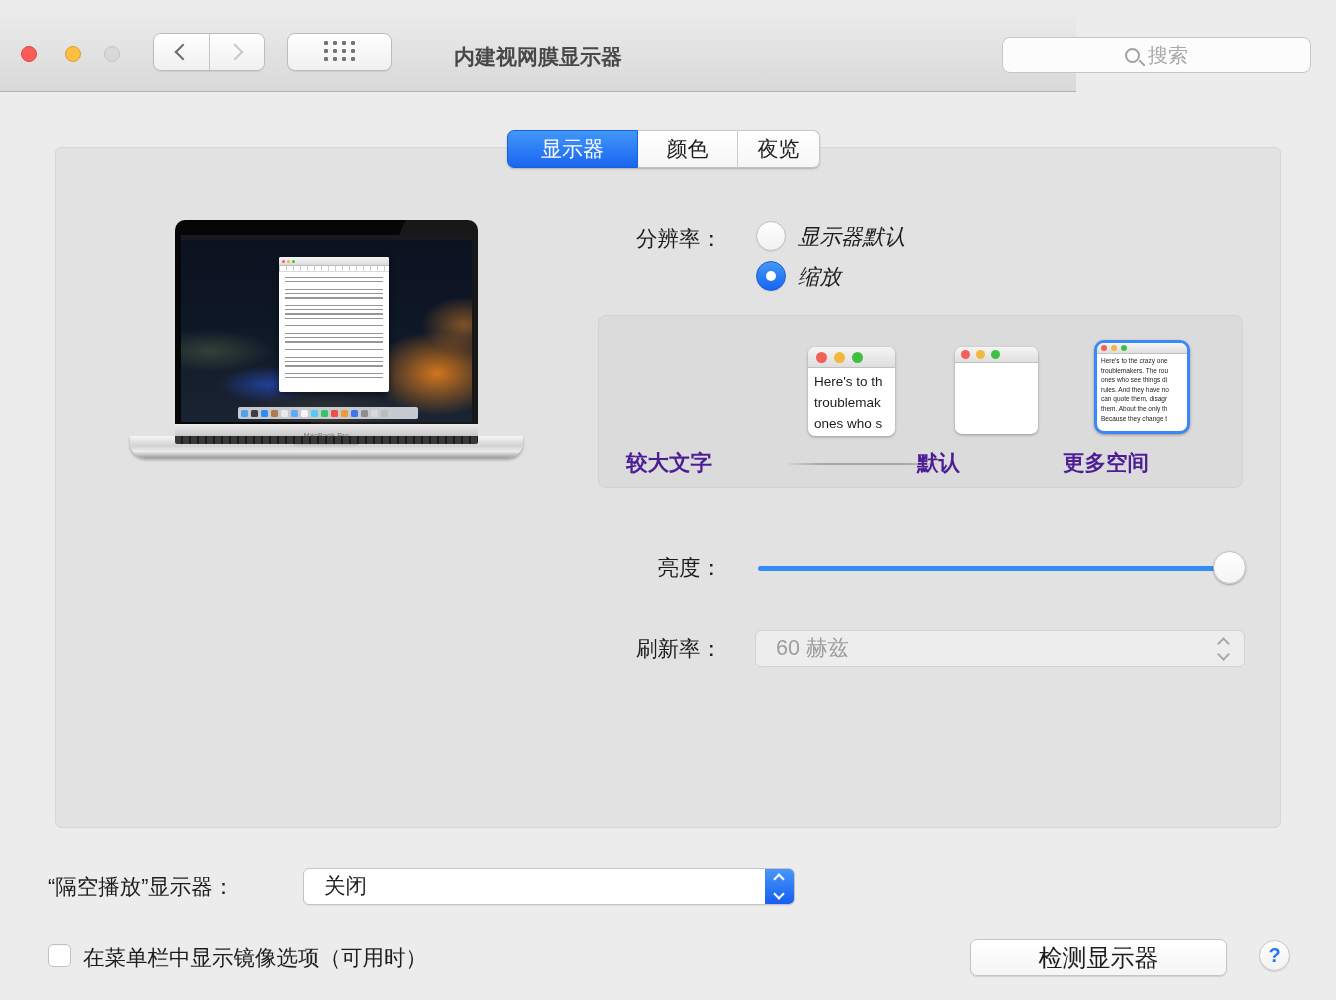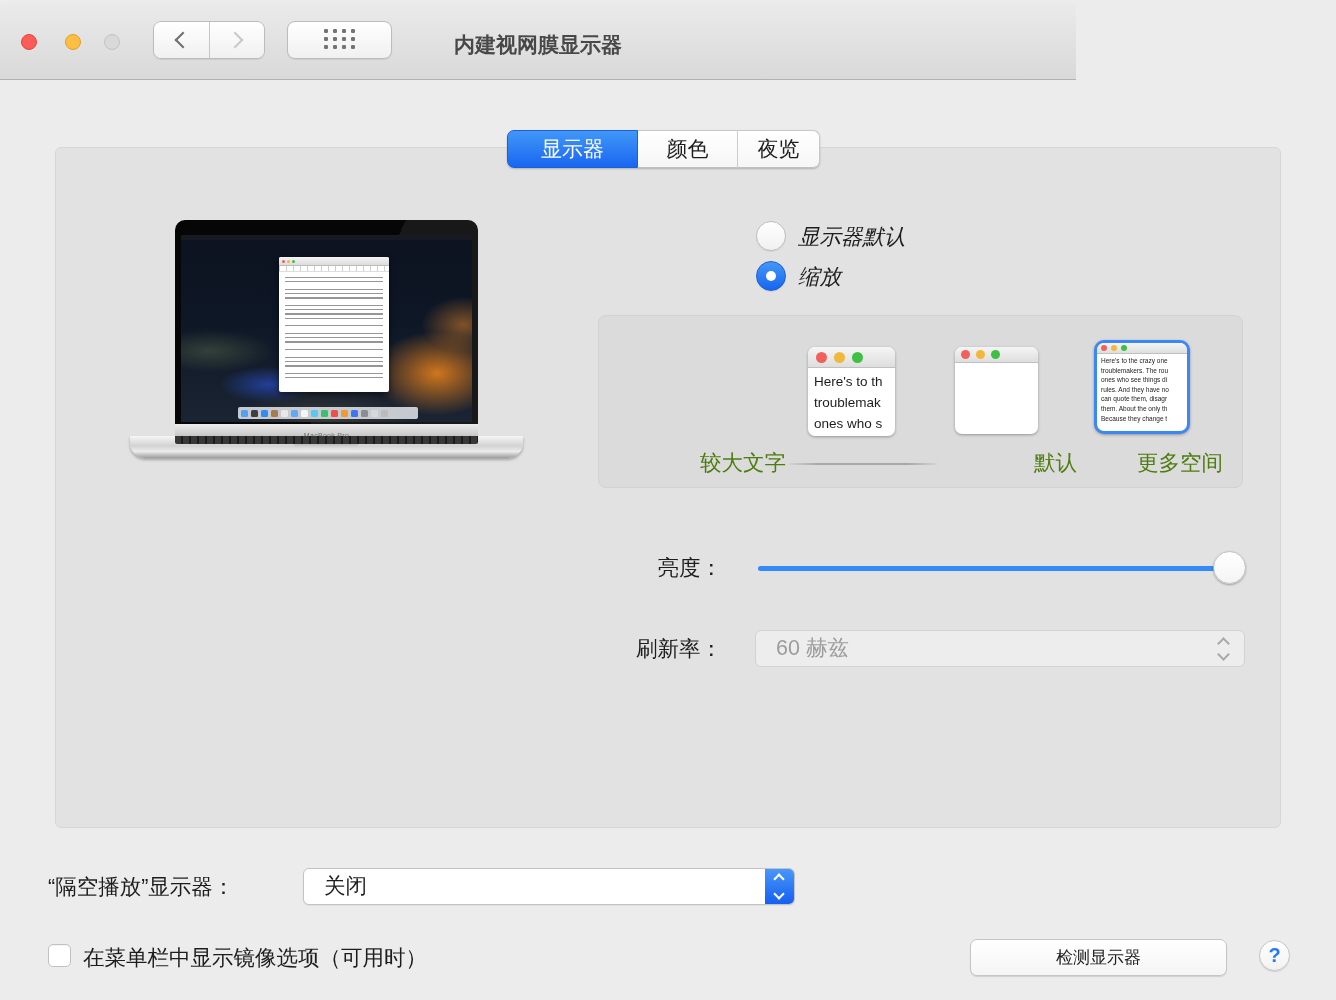--- a/index.html
+++ b/index.html
@@ -1,21 +1,21 @@
 <!DOCTYPE html>
 <html><head>
 <meta charset="utf-8">
 <style>
   * { margin:0; padding:0; box-sizing:border-box; }
   html,body { width:1336px; height:1000px; }
   body { font-family:"Liberation Sans", sans-serif; background:#ececec; position:relative; overflow:hidden; }
   #window { position:absolute; inset:0; background:#ececec; border-radius:10px 10px 0 0; overflow:hidden; }
 
   
-  #titlebar { position:absolute; left:0; top:4px; width:1076px; height:76px;
+  #titlebar { position:absolute; left:0; top:16px; width:1076px; height:76px;
     background:linear-gradient(180deg,#eaeaea,#d9d9d9); border-bottom:1px solid #b1b1b1;padding-left:16px; }
   .tl-btn { position:absolute; top:30px; width:16px; height:16px; border-radius:50%; }
   #tl-close { left:21px;  background:#fc5b57; border:1px solid #e1453f; }
   #tl-min   { left:65px;  background:#fdbe41; border:1px solid #df9f33; }
   #tl-zoom  { left:104px; background:#d9d9d9; border:1px solid #c3c3c3; }
   #nav-group { position:absolute; left:153px; top:17px; width:112px; height:38px; display:flex;
     border:1px solid #bcbcbc; border-radius:8px; overflow:hidden;
     box-shadow:0 1px 1px rgba(0,0,0,.08); }
   .nav-half { flex:1; background:linear-gradient(180deg,#ffffff,#f0f0f0); display:flex; align-items:center; justify-content:center; }
   .nav-half + .nav-half { border-left:1px solid #c6c6c6; }
@@ -123,22 +123,22 @@
   #thumb-1 .txt { padding:3px 7px; font-size:17px; line-height:26px; }
   #thumb-2 { left:209px; top:31px; width:87px; height:89px; }
   #thumb-2 .bar { height:21px; padding-left:8px; } #thumb-2 .dots { gap:7px; } #thumb-2 .tdot { width:11px; height:11px; }
   #thumb-2 .txt { padding:3px 6px; font-size:13.5px; line-height:21px; }
   #thumb-3 { left:356px; top:31px; width:83px; height:87px; }
   #thumb-3 .bar { height:16px; padding-left:6px; } #thumb-3 .dots { gap:6px; } #thumb-3 .tdot { width:9px; height:9px; }
   #thumb-3 .txt { padding:3px 5px; font-size:10.5px; line-height:15.5px; }
   #thumb-4 { left:495px; top:24px; width:96px; height:94px; border:3.5px solid #3b87f6; border-radius:10px; }
   #thumb-4 .bar { height:11px; padding-left:4px; } #thumb-4 .dots { gap:4px; } #thumb-4 .tdot { width:6px; height:6px; }
   #thumb-4 .txt { padding:2px 4px; font-size:6.5px; line-height:9.6px; }
-  .thumb-label { position:absolute; top:132px; width:160px; text-align:right;
-    font-size:21.5px; color:#4d7c0f; }
+  .thumb-label { position:absolute; top:132px; width:160px; text-align:left;
+    font-size:21.5px; color:#4c1d95;font-weight:bold; }
   #tlabel-1 { left:27px; } #tlabel-3 { left:318px; } #tlabel-4 { left:464px; }
   #scaled-sep { position:absolute; left:190px; top:147px; width:148px; height:2px;
     background:linear-gradient(90deg,rgba(160,160,160,.15),#a8a8a8 20%,#a8a8a8 80%,rgba(160,160,160,.15)); }
 
   
   #bright-label { top:553px; }
   #bright-slider { position:absolute; left:756px; top:551px; width:490px; height:34px; }
   #bright-track { position:absolute; left:2px; right:2px; top:15px; height:5px; border-radius:2.5px;
     background:#348af6; }
   #bright-knob { position:absolute; right:0; top:0; width:33px; height:33px; border-radius:50%;
@@ -165,21 +165,21 @@
   #airplay-cap .up, #airplay-cap .dn { position:absolute; left:10px; width:8px; height:8px; }
   #airplay-cap .up { top:6px;  border-left:2.5px solid #ffffff; border-top:2.5px solid #ffffff; transform:rotate(45deg); }
   #airplay-cap .dn { bottom:6px; border-left:2.5px solid #ffffff; border-bottom:2.5px solid #ffffff; transform:rotate(-45deg); }
   #mirror-checkbox { position:absolute; left:48px; top:944px; width:23px; height:23px;
     background:#ffffff; border:1px solid #c1c1c1; border-radius:5px;
     box-shadow:inset 0 1px 1px rgba(0,0,0,.05); }
   #mirror-label { position:absolute; left:83px; top:943px; font-size:21.5px; color:#1d1d1d; }
   #detect-btn { position:absolute; left:970px; top:939px; width:257px; height:37px;
     background:linear-gradient(#ffffff,#f5f5f5); border:1px solid #c5c5c5; border-radius:7px;
     box-shadow:0 1px 1px rgba(0,0,0,.12); text-align:center; line-height:35px;
-    font-size:17px; color:#1d1d1d; }
+    font-size:24px; color:#1d1d1d; }
   #help-btn { position:absolute; left:1259px; top:940px; width:31px; height:31px; border-radius:50%;
     background:linear-gradient(#ffffff,#f2f2f2); border:1px solid #c6c6c6;
     box-shadow:0 1px 1px rgba(0,0,0,.12); text-align:center; line-height:29px;
     font-size:20px; font-weight:700; color:#2478f4; }
 </style>
 </head>
 <body>
 
 <div id="window">
 
@@ -192,20 +192,24 @@
         <span class="chev back"></span>
       </div>
       <div class="nav-half">
         <span class="chev fwd"></span>
       </div>
     </div>
     <div id="grid-btn">
       <span class="grid-icon"></span>
     </div>
     <div id="win-title">内建视网膜显示器</div>
+    <div id="search-field">
+      <span class="mag"></span>
+      <span id="search-ph">搜索</span>
+    </div>
   </div>
 
   <div id="pane"></div>
 
   <div id="tabs">
     <div class="tab sel">
         <span>显示器</span>
       </div>
     <div class="tab mid">
         <span>颜色</span>
@@ -258,20 +262,21 @@
     </div>
     <div id="mb-label-strip">
       <span id="mb-label">MacBook Pro</span>
     </div>
     <div id="mb-base">
       <div id="mb-keys"></div>
       <div id="mb-notch"></div>
     </div>
   </div>
 
+  <div id="res-label" class="form-label">分辨率：</div>
   <div id="radio-row-default" class="radio-row">
     <span class="radio"></span>
     <span class="radio-label">显示器默认</span>
   </div>
   <div id="radio-row-scaled" class="radio-row">
     <span class="radio sel"></span>
     <span class="radio-label">缩放</span>
   </div>
 
   <div id="scaled-panel">

